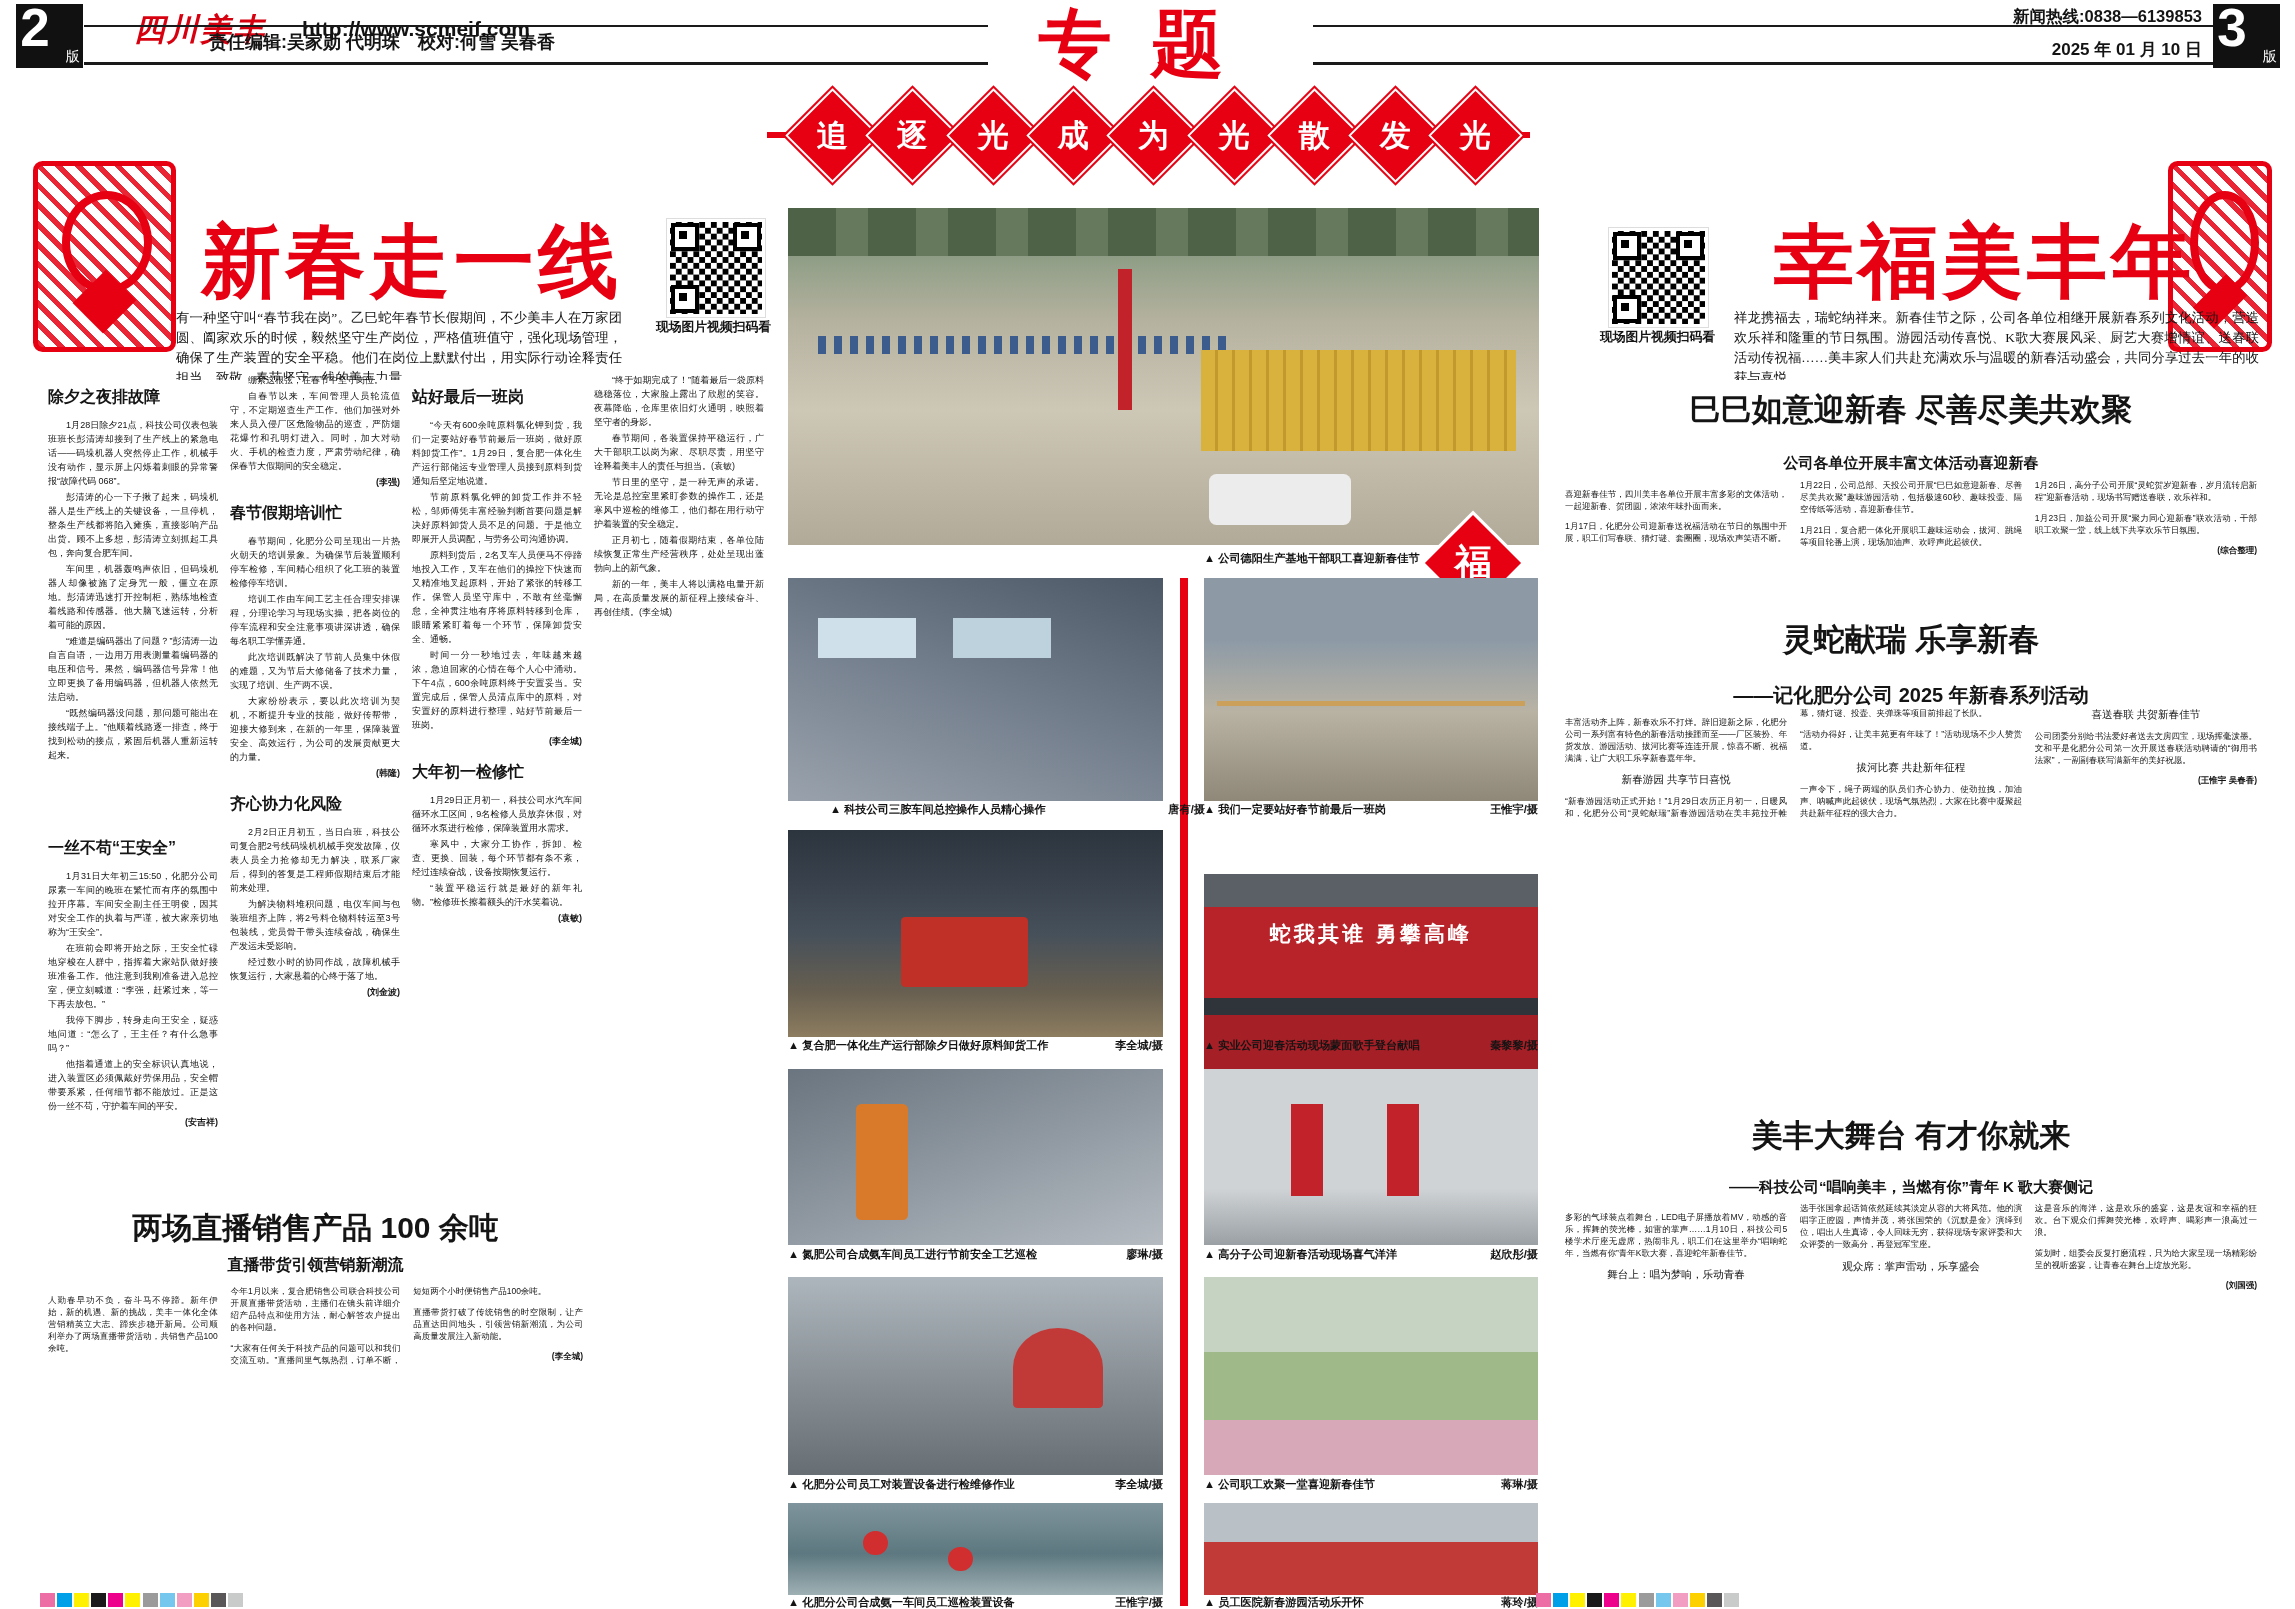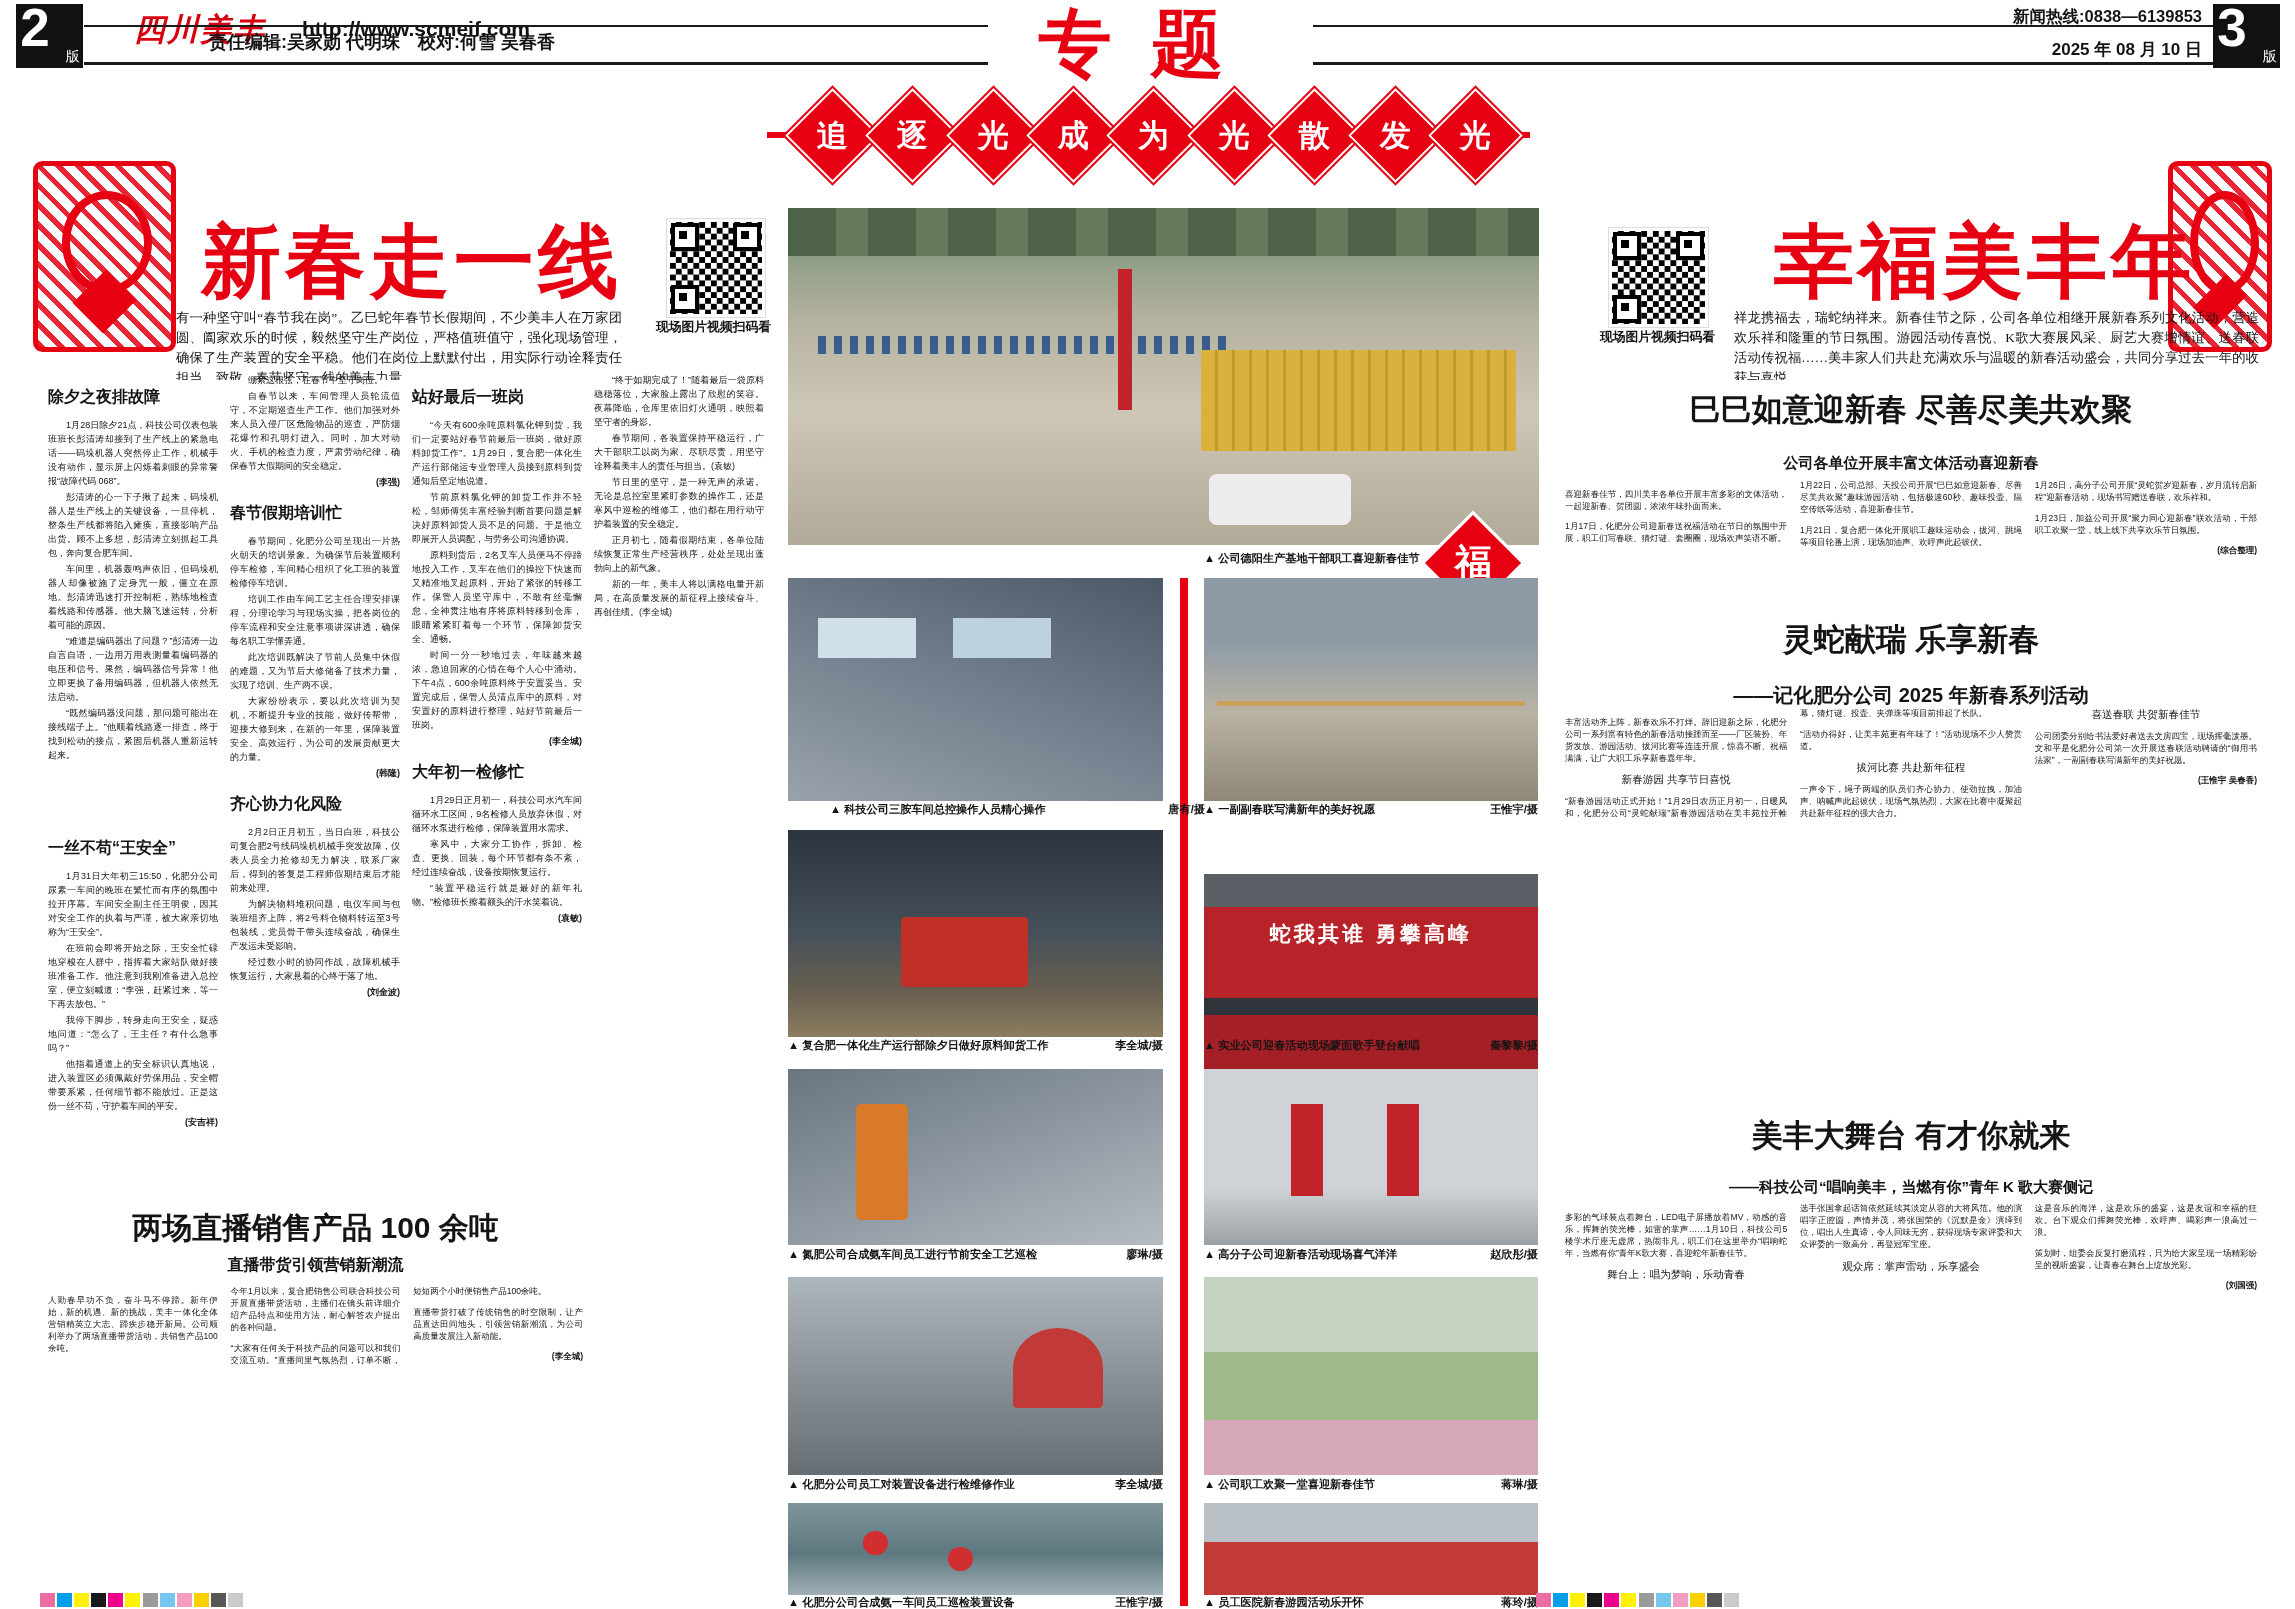--- a/index.html
+++ b/index.html
@@ -99,21 +99,21 @@
     <span class="b">版</span>
   </div>
   <div class="pagenum" style="left:2213px">
     <span class="n">3</span>
     <span class="b">版</span>
   </div>
   <div class="logo">四川美丰</div>
   <div class="url">http://www.scmeif.com</div>
   <div class="editors">责任编辑:吴家勋 代明珠　校对:何雪 吴春香</div>
   <div class="hotline">新闻热线:0838—6139853</div>
-  <div class="hdate">2025 年 08 月 10 日</div>
+  <div class="hdate">2025 年 01 月 10 日</div>
   <div class="section">专题</div>
   <div class="rule" style="left:84px;top:24.5px;width:904px;height:2.1px"></div>
   <div class="rule" style="left:1313px;top:24.5px;width:900px;height:2.1px"></div>
   <div class="rule" style="left:84px;top:62px;width:904px;height:3.2px"></div>
   <div class="rule" style="left:1313px;top:62px;width:900px;height:3.2px"></div>
 
   <div class="bannerline"></div>
   <div class="knot" style="left:799px">
       <span>追</span>
     </div>
@@ -267,21 +267,21 @@
     </div>
   <div class="cap" style="left:788px;top:1595px;width:375px">
     <span class="t">化肥分公司合成氨一车间员工巡检装置设备</span>
     <span>王惟宇/摄</span>
   </div>
 
   <div class="ph p-tug" style="left:1204px;top:578px;width:334px;height:223px">
       <i></i>
     </div>
   <div class="cap" style="left:1204px;top:802px;width:334px">
-    <span class="t">一副副春联写满新年的美好祝愿</span>
+    <span class="t">我们一定要站好春节前最后一班岗</span>
     <span>王惟宇/摄</span>
   </div>
   <div class="ph p-band" style="left:1204px;top:874px;width:334px;height:207px">
     <span>蛇我其谁 勇攀高峰</span>
   </div>
   <div class="cap" style="left:1204px;top:1038px;width:334px">
     <span class="t">实业公司迎春活动现场蒙面歌手登台献唱</span>
     <span>秦黎黎/摄</span>
   </div>
   <div class="ph p-fuw" style="left:1204px;top:1069px;width:334px;height:176px">

